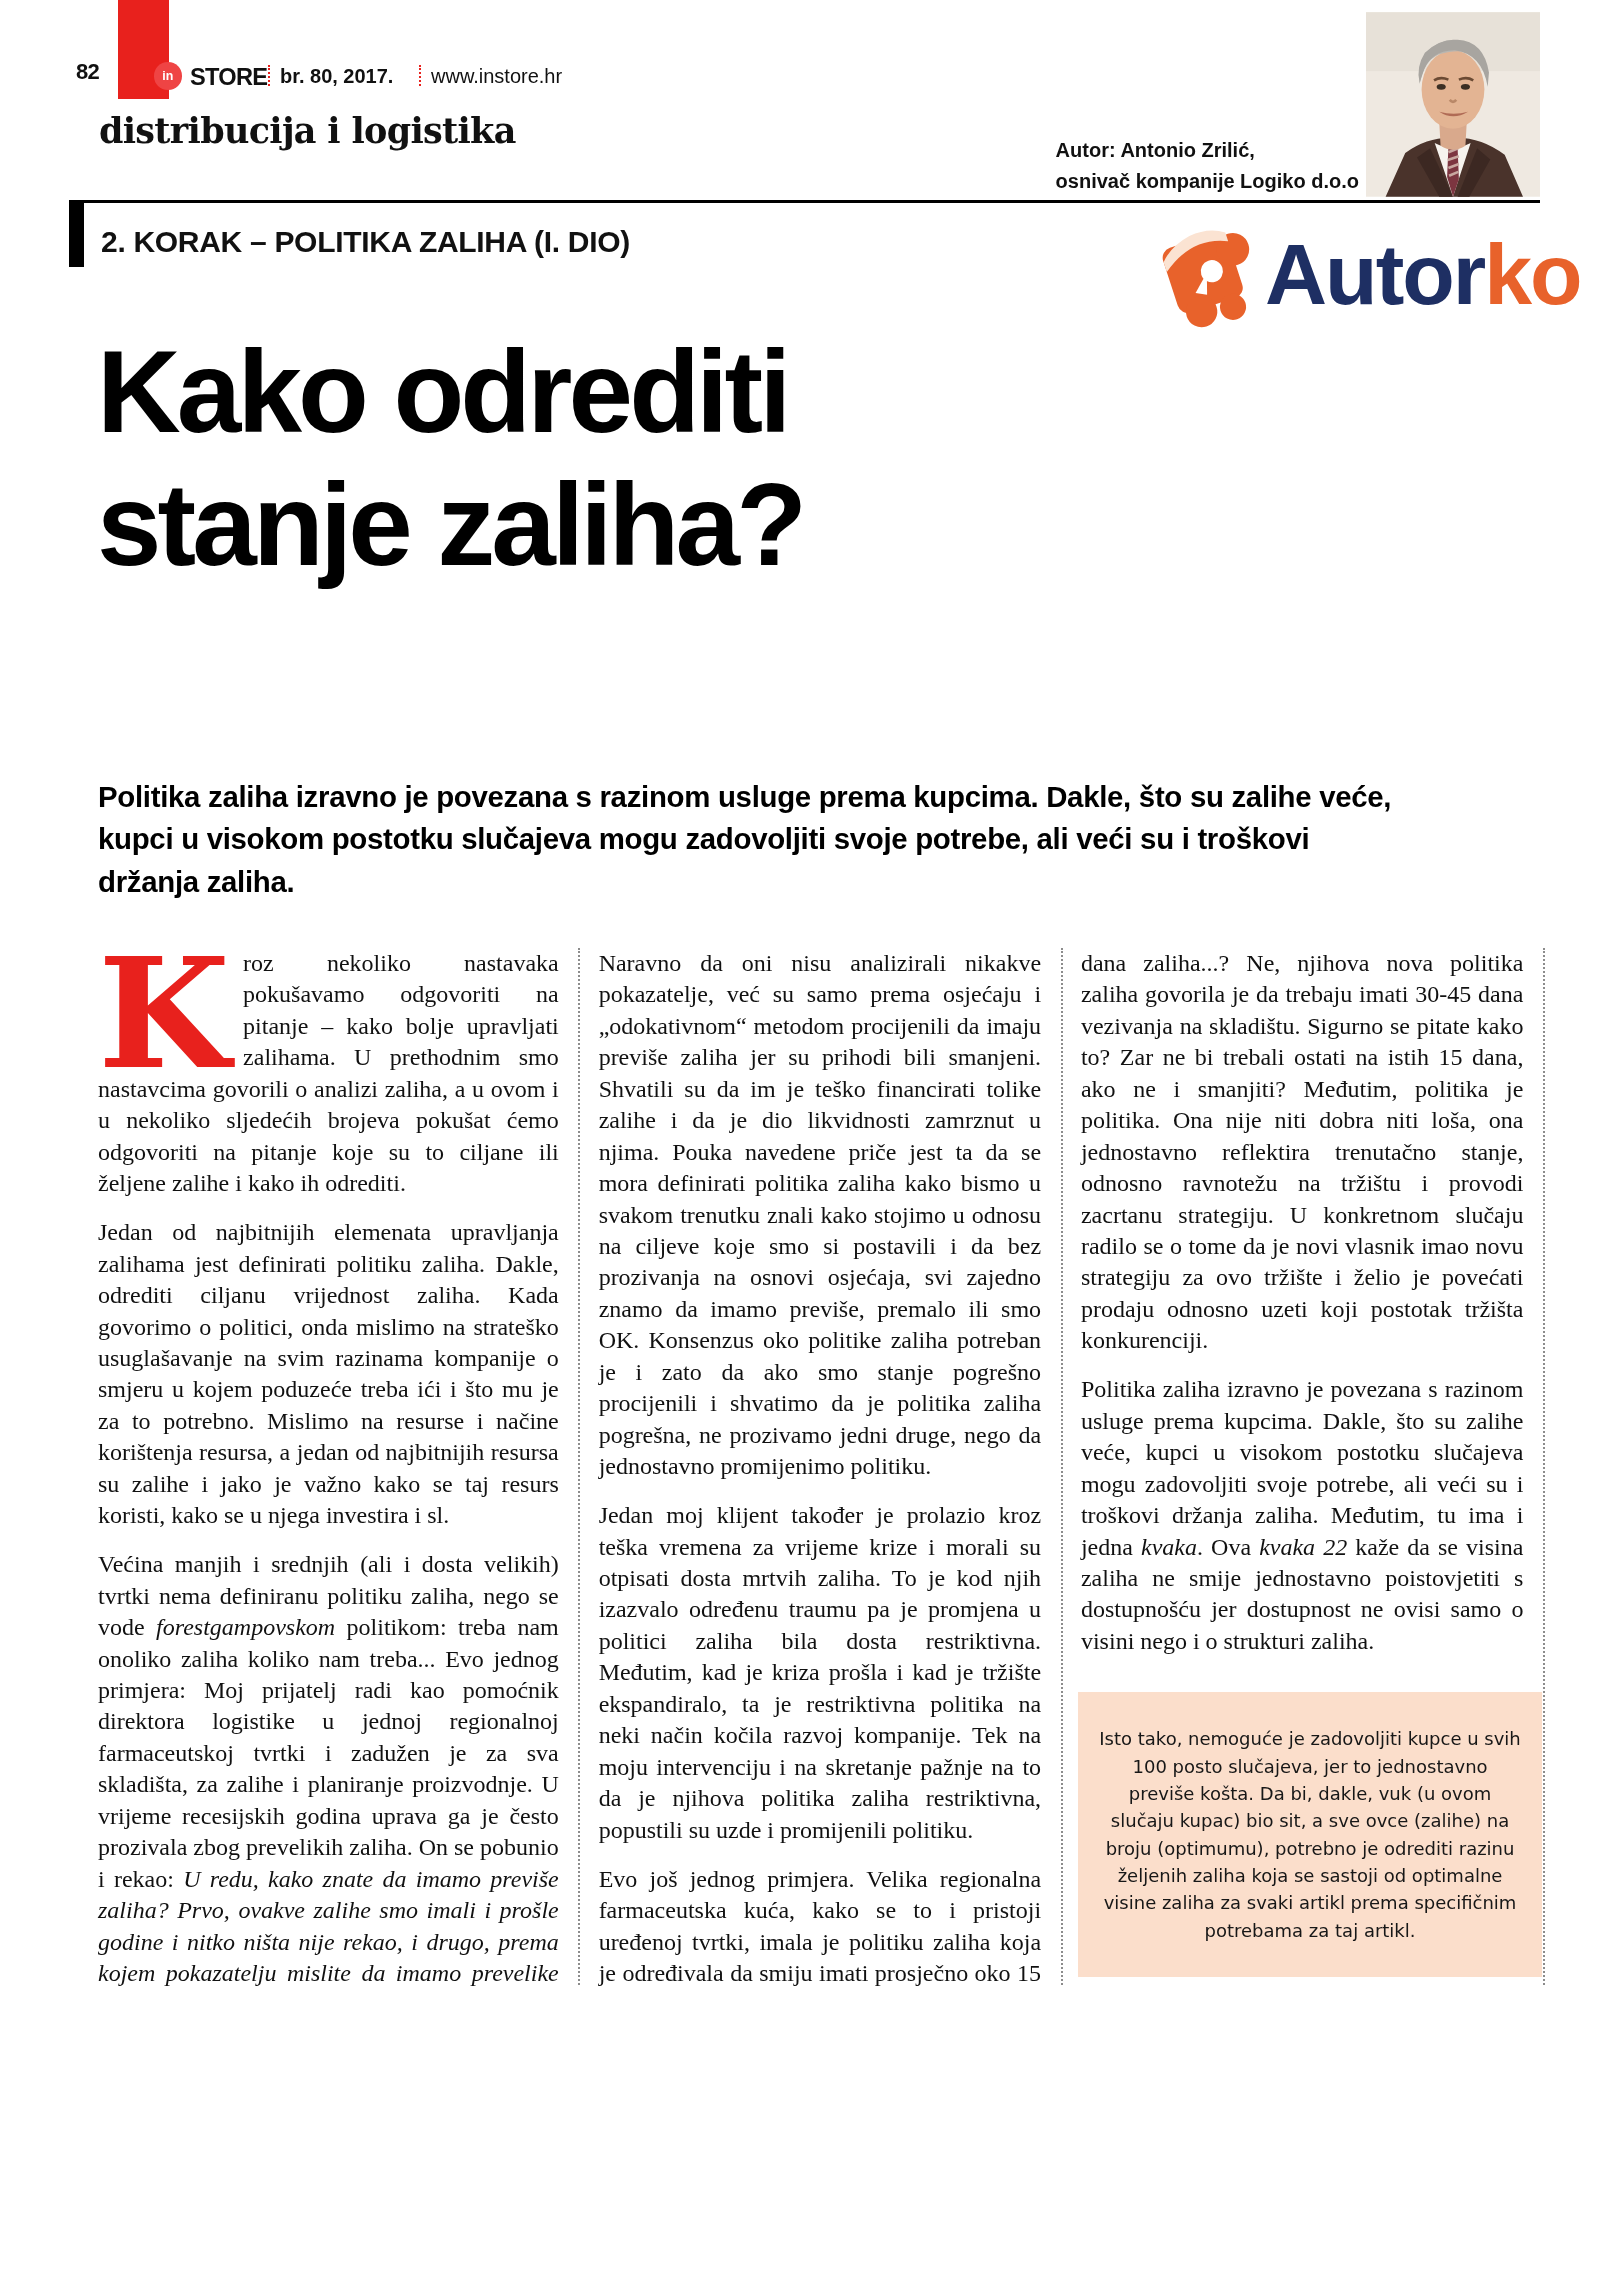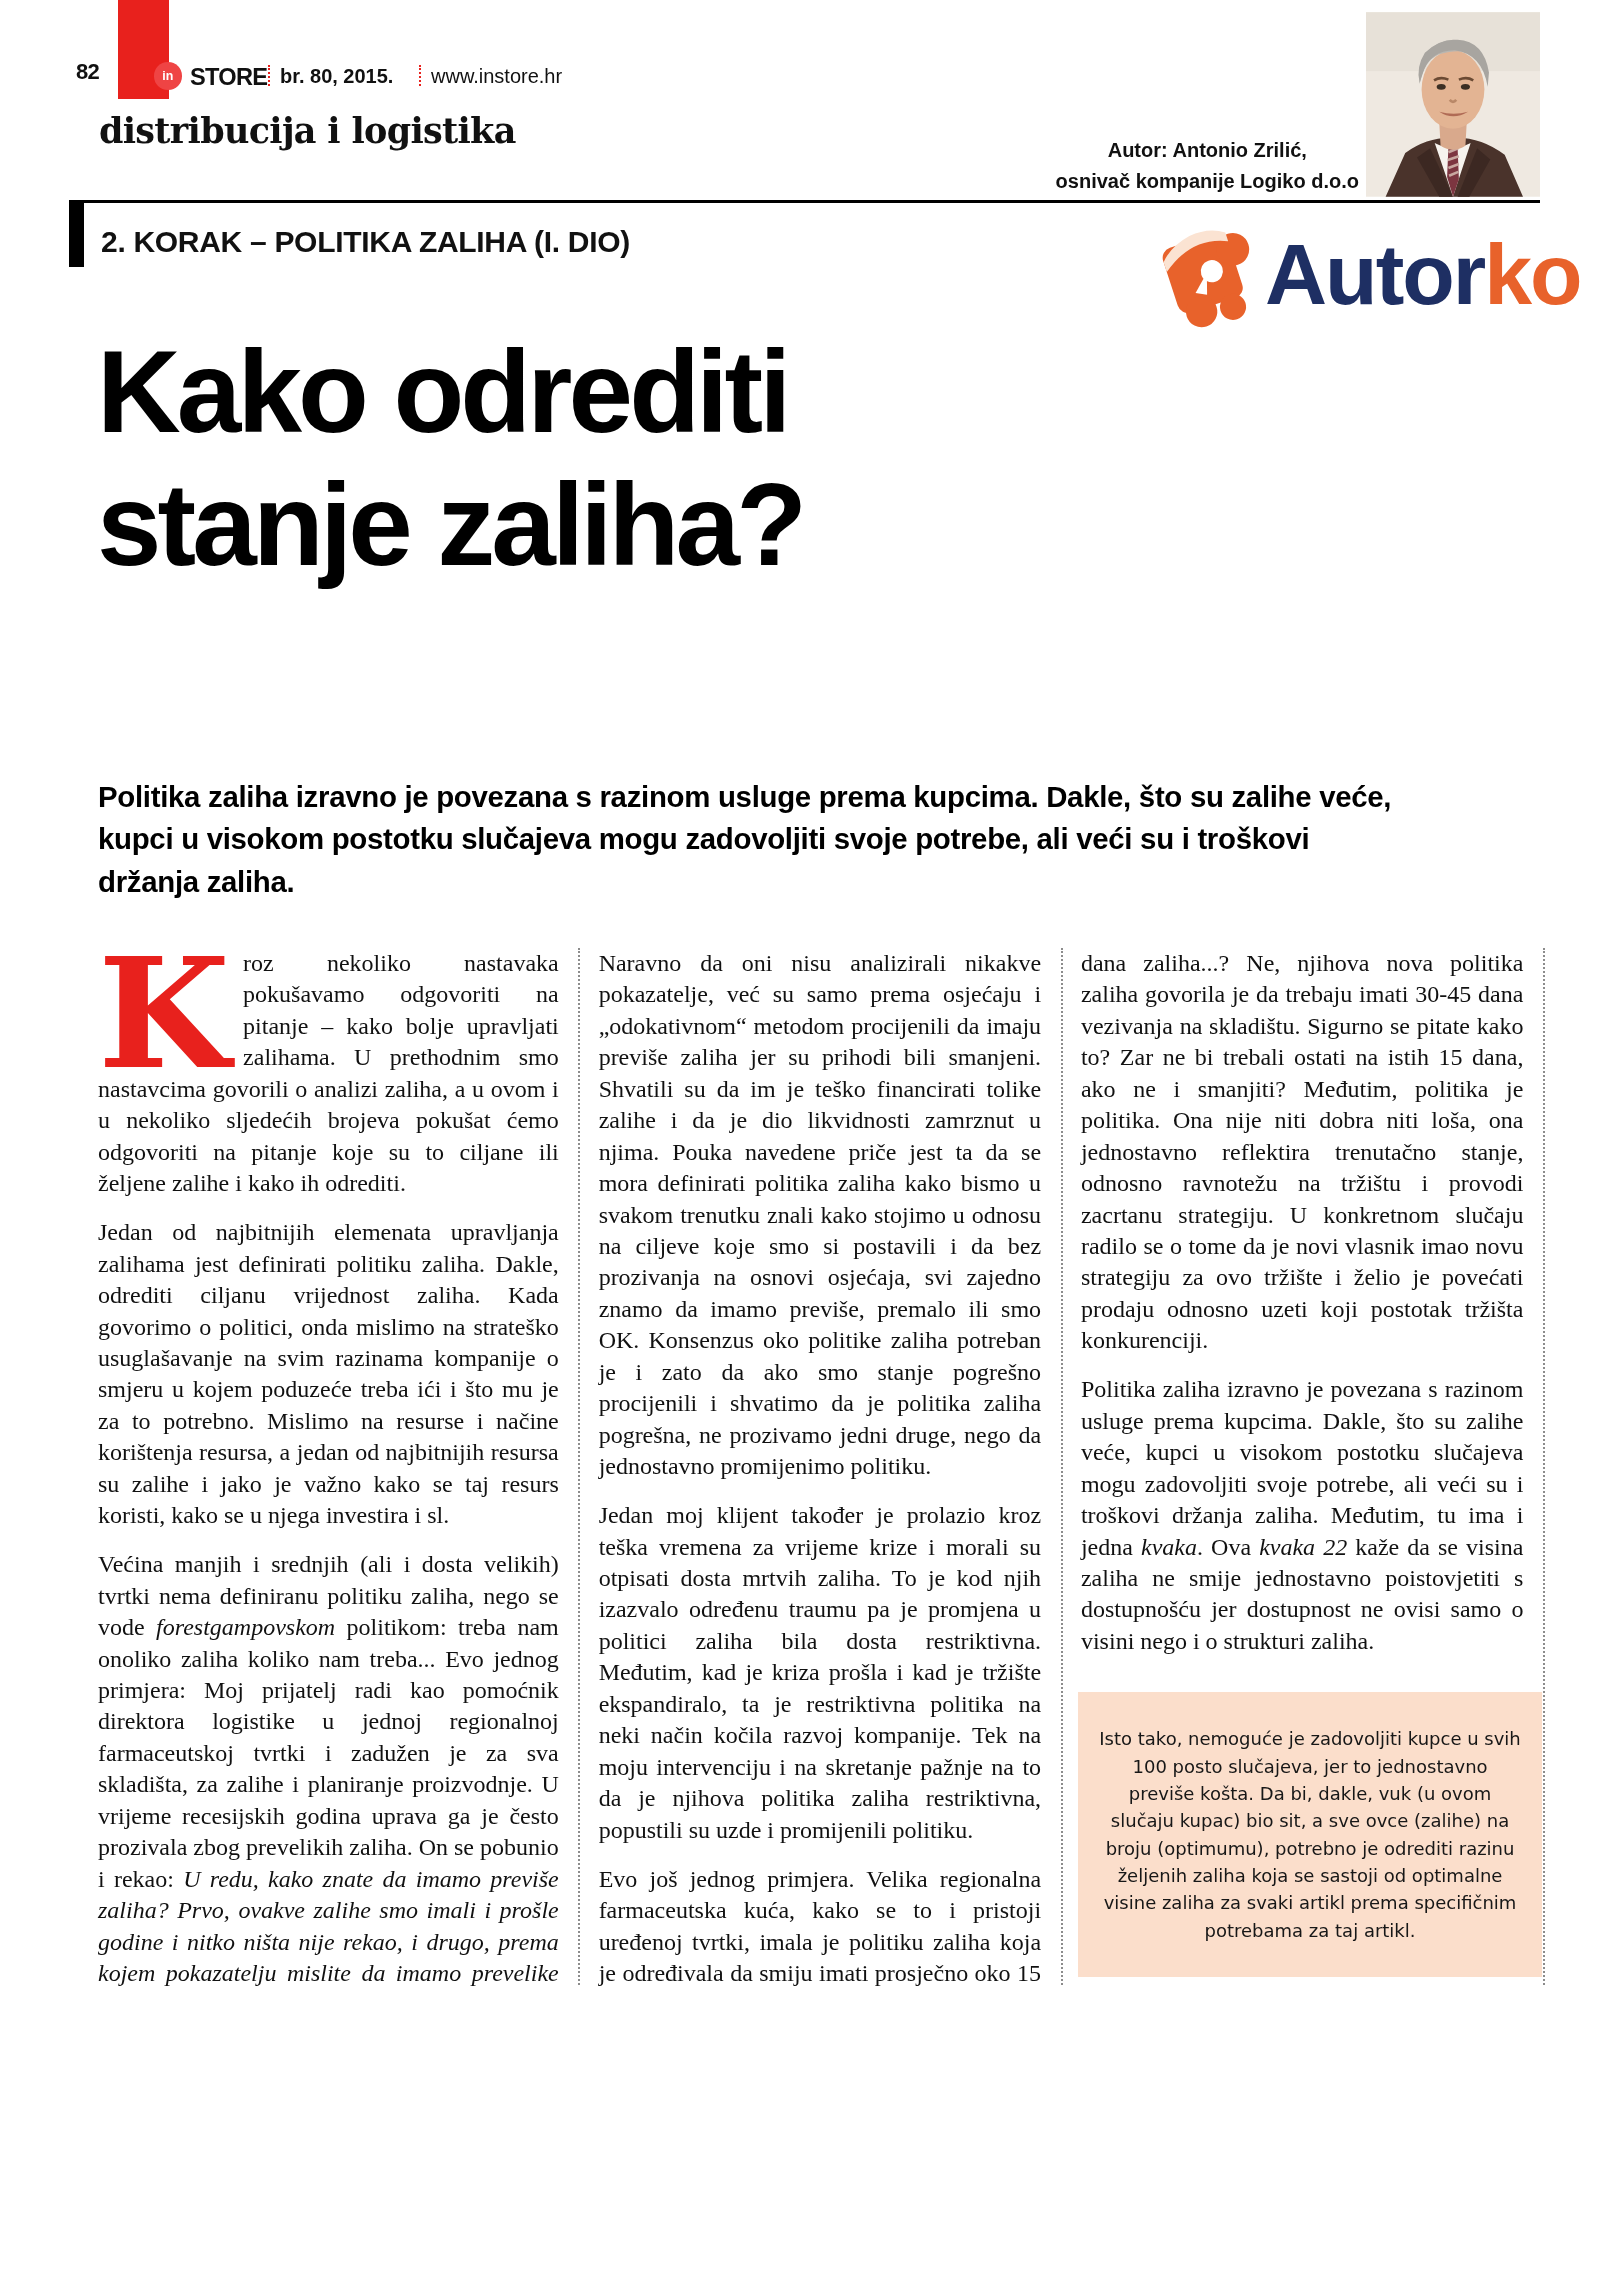--- a/index.html
+++ b/index.html
@@ -24,21 +24,21 @@
   .brand{position:absolute;left:190px;top:64px;font-family:"Liberation Sans",sans-serif;
          font-weight:bold;font-size:23.6px;letter-spacing:-0.7px;}
   .vsep{position:absolute;width:0;height:21px;border-left:2.6px dotted var(--accent);top:65px;}
   .vsep1{left:268px;} .vsep2{left:419px;}
   .issue{position:absolute;left:280px;top:65px;font-family:"Liberation Sans",sans-serif;
          font-weight:bold;font-size:20px;}
   .website{position:absolute;left:431px;top:65px;font-family:"Liberation Sans",sans-serif;
            font-size:20px;}
   .section-title{position:absolute;left:99px;top:110px;margin:0;
                  font-family:"DejaVu Serif",serif;font-weight:bold;font-size:35px;letter-spacing:-0.7px;}
-  .author-block{position:absolute;right:264px;top:135px;text-align:center;
+  .author-block{position:absolute;right:264px;top:135px;text-align:left;
                 font-family:"Liberation Sans",sans-serif;font-weight:bold;font-size:20px;line-height:1.55;}
   .photo{position:absolute;left:1366px;top:11.8px;width:174px;height:185px;overflow:hidden;}
   
   .rule{position:absolute;left:69px;top:200px;width:1471px;height:3.3px;background:#000;}
   .rule-bar{position:absolute;left:69px;top:200px;width:15px;height:67px;background:#000;}
   .kicker{position:absolute;left:101px;top:225px;font-family:"Liberation Sans",sans-serif;
           font-weight:900;font-size:30px;letter-spacing:-0.3px;}
   
   .logiko{position:absolute;left:1144px;top:211px;display:flex;align-items:center;}
   .logiko-text{font-family:"Liberation Sans",sans-serif;font-weight:bold;font-size:86px;
@@ -67,21 +67,21 @@
 
 <div class="page">
 
   <span class="page-num">82</span>
   <div class="red-block"></div>
   <div class="in-circle">
     <span>in</span>
   </div>
   <span class="brand">STORE</span>
   <span class="vsep vsep1"></span>
-  <span class="issue">br. 80, 2015.</span>
+  <span class="issue">br. 80, 2017.</span>
   <span class="vsep vsep2"></span>
   <span class="website">www.instore.hr</span>
   <h1 class="section-title">distribucija i logistika</h1>
 
   <div class="author-block">
     <div>Autor: Antonio Zrilić,</div>
     <div>osnivač kompanije Logiko d.o.o</div>
   </div>
 
   <div class="photo">

